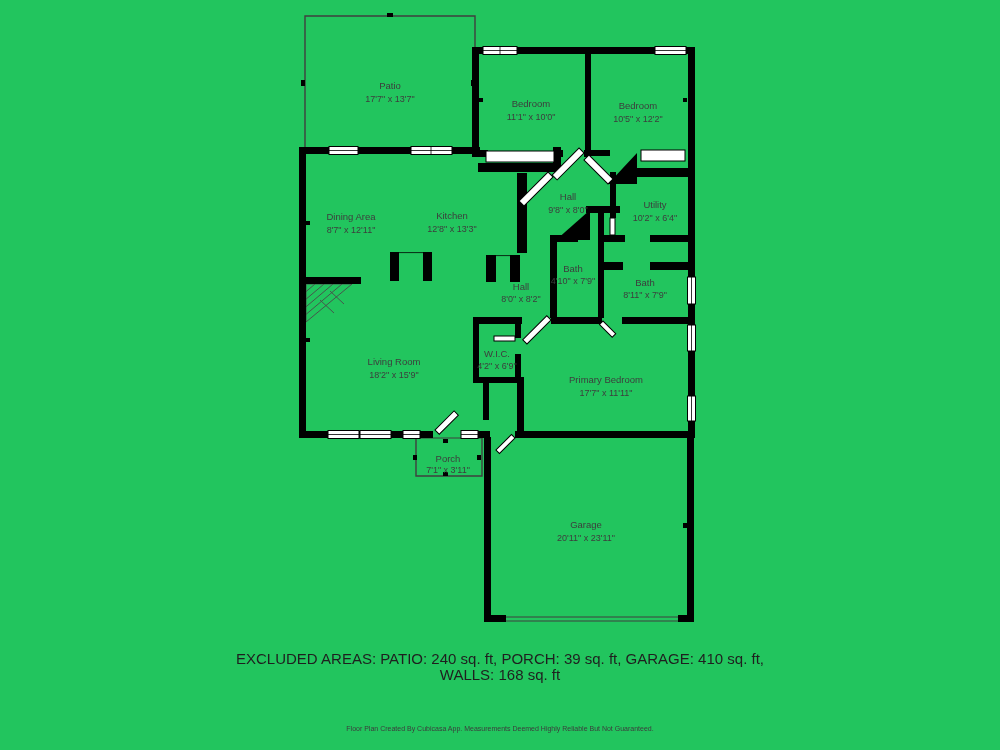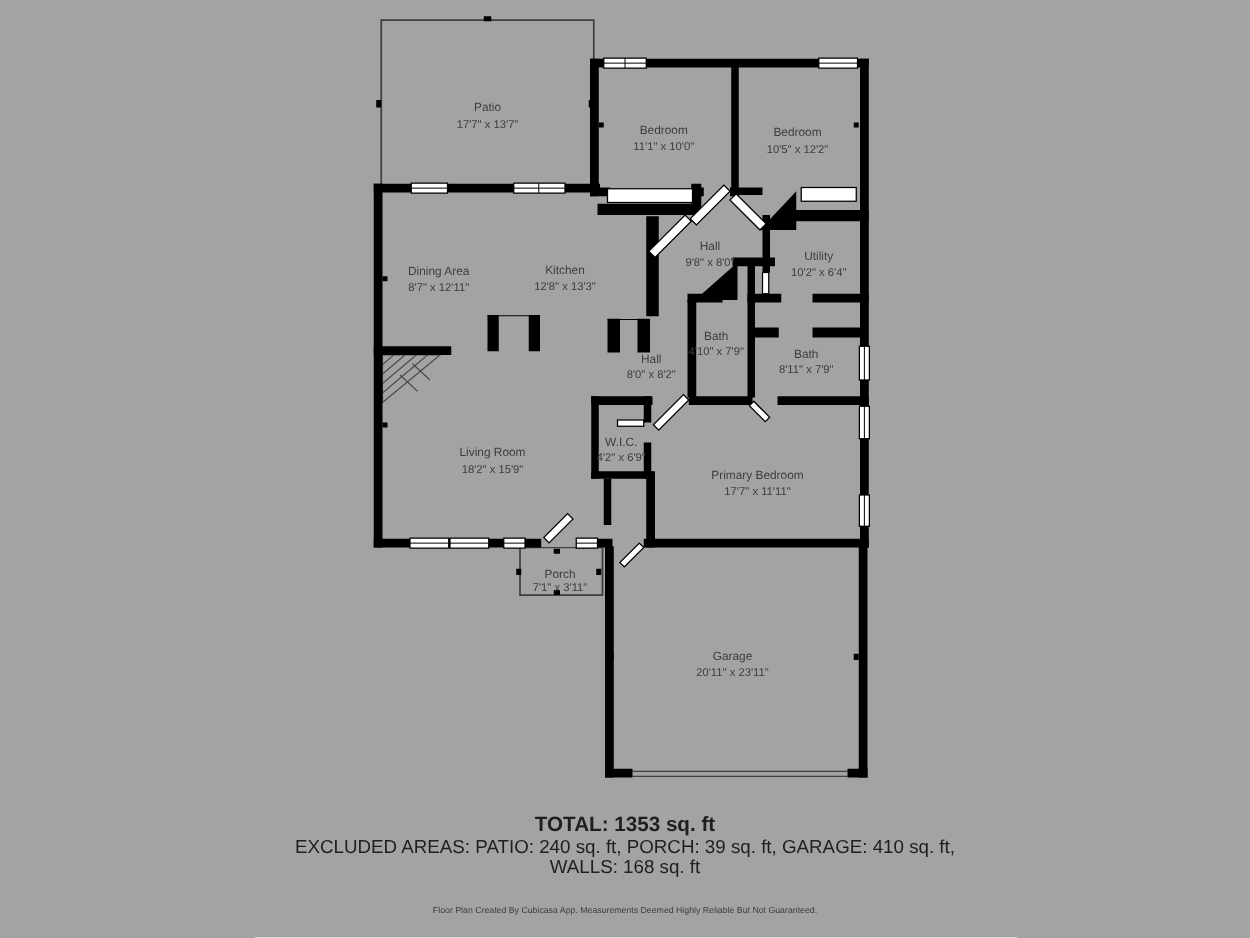--- a/index.html
+++ b/index.html
@@ -1,16 +1,16 @@
 <!DOCTYPE html>
 <html><head>
 <meta charset="utf-8">
 <style>
   html,body{margin:0;padding:0;background:#ffffff;}
-  #page{position:relative;width:1000px;height:750px;background:#a3a3a3;overflow:hidden;
+  #page{position:relative;width:1000px;height:750px;background:#22c55e;overflow:hidden;
         font-family:"Liberation Sans", sans-serif;}
   #plan-svg{position:absolute;left:0;top:0;}
   .wall{fill:#000000;}
   .win{fill:#ffffff;stroke:#000000;stroke-width:1;}
   .winline{stroke:#000000;stroke-width:0.8;}
   .leaf{fill:#ffffff;stroke:#000000;stroke-width:1;}
   .thin{stroke:#3f3f3f;stroke-width:1.4;fill:none;}
   .thin2{stroke:#3f3f3f;stroke-width:1;fill:none;}
   .hatchline{stroke:#4a4a4a;stroke-width:0.9;fill:none;}
   .tick{fill:#000000;}
@@ -195,20 +195,19 @@
     <text class="rname" x="606" y="383">Primary Bedroom</text>
     <text class="rdims" x="606" y="396">17'7" x 11'11"</text>
     <text class="rname" x="448" y="462">Porch</text>
     <text class="rdims" x="448" y="473">7'1" x 3'11"</text>
     <text class="rname" x="586" y="528">Garage</text>
     <text class="rdims" x="586" y="541">20'11" x 23'11"</text>
   </g>
 </svg>
 
   <div class="summary">
-    <div class="total">TOTAL: 1353 sq. ft</div>
     <div>EXCLUDED AREAS: PATIO: 240 sq. ft, PORCH: 39 sq. ft, GARAGE: 410 sq. ft,</div>
     <div>WALLS: 168 sq. ft</div>
   </div>
 
   <div class="credit">Floor Plan Created By Cubicasa App. Measurements Deemed Highly Reliable But Not Guaranteed.</div>
 
 </div>
 
 </body></html>

